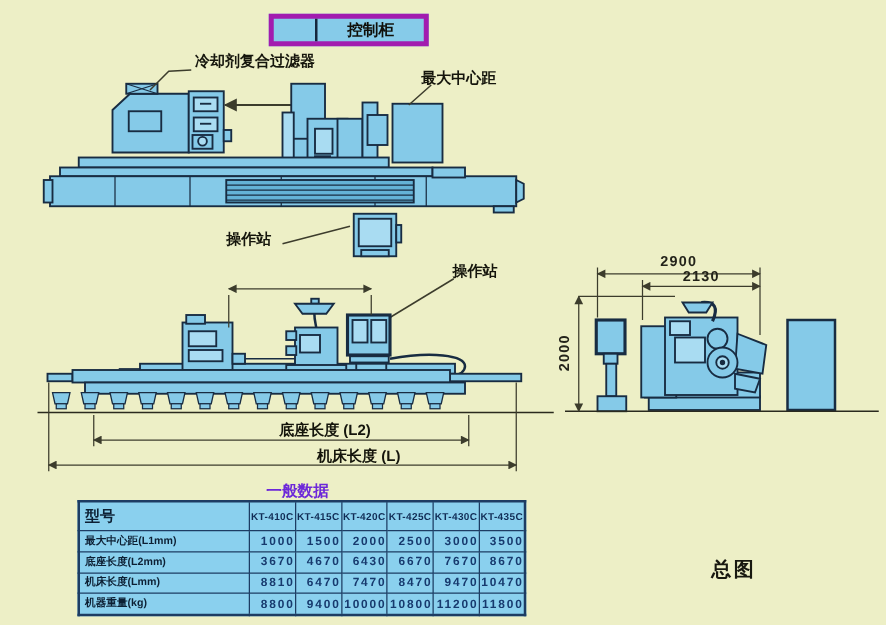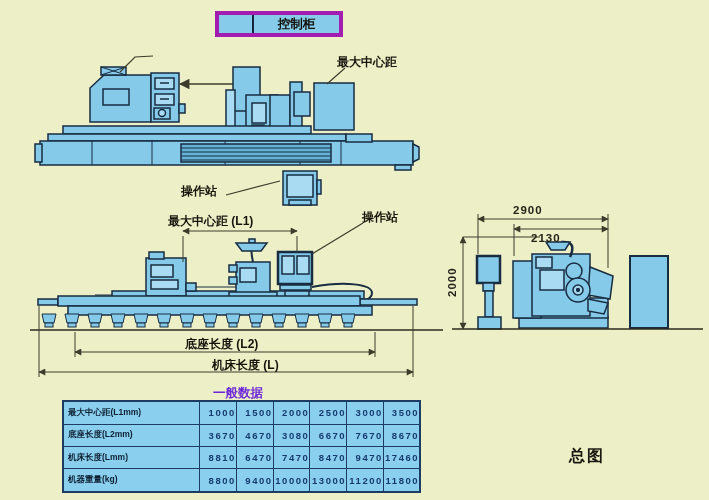--- a/index.html
+++ b/index.html
@@ -1,21 +1,21 @@
 <!DOCTYPE html>
 <html><head>
 <meta charset="utf-8">
 <style>
   html,body{margin:0;padding:0;}
   #stage{position:relative;width:709px;height:500px;background:#edefc6;overflow:hidden;
          font-family:"Liberation Sans","DejaVu Sans",sans-serif;}
   svg{position:absolute;left:0;top:0;}
   .lbl{position:absolute;font-size:12px;font-weight:bold;color:#15150c;white-space:nowrap;}
   .dim{position:absolute;font-size:11.5px;font-weight:bold;color:#23231a;white-space:nowrap;letter-spacing:1px;}
-  .ctr{text-align:left;}
+  .ctr{text-align:center;}
   .cabinet{position:absolute;left:215px;top:11px;width:128px;height:26px;background:#86cbe9;
            border:4px solid #a21caf;box-sizing:border-box;display:flex;}
   .cabinet .cell-a{width:33px;border-right:2px solid #15263c;}
   .cabinet .cell-b{flex:1;display:flex;align-items:center;justify-content:center;
                    font-size:12.5px;font-weight:bold;color:#10100a;}
   .data-title{position:absolute;left:199px;top:385px;width:78px;text-align:center;
               font-size:12.5px;font-weight:bold;color:#6d28d9;border-bottom:2px solid #ec4899;padding-bottom:1px;}
   .gen-title{position:absolute;left:569px;top:446px;font-size:16px;font-weight:bold;color:#181810;letter-spacing:2px;}
   table.spec{position:absolute;left:62px;top:400px;width:359px;height:93px;border-collapse:collapse;
              table-layout:fixed;background:#8ad0ee;border:2px solid #1d3c63;}
@@ -238,68 +238,77 @@
       <line x1="463" y1="237" x2="463" y2="329" marker-start="url(#arr)" marker-end="url(#arr)"></line>
     </g>
   </g>
 </svg>
 
 <div class="cabinet">
   <div class="cell-a"></div>
   <div class="cell-b">控制柜</div>
 </div>
 
+<div class="lbl" style="left:156px;top:41px;">冷却剂复合过滤器</div>
 <div class="lbl" style="left:337px;top:54px;">最大中心距</div>
 <div class="lbl" style="left:181px;top:183px;">操作站</div>
 <div class="lbl" style="left:362px;top:209px;">操作站</div>
 
-<div class="lbl ctr" style="left:168px;top:213px;width:145px;">最大中心距 (L1)</div>
 <div class="lbl ctr" style="left:185px;top:336px;width:150px;">底座长度 (L2)</div>
 <div class="lbl ctr" style="left:212px;top:357px;width:150px;">机床长度 (L)</div>
 <div class="dim ctr" style="left:513px;top:204px;width:60px;">2900</div>
-<div class="dim ctr" style="left:531px;top:232px;width:60px;">2130</div>
+<div class="dim ctr" style="left:531px;top:216px;width:60px;">2130</div>
 <div class="dim rot" style="left:446px;top:297px;">2000</div>
 
 <div class="data-title">一般数据</div>
 
 <table class="spec">
   <tbody>
+        <tr>
+    <th class="model-hd lcol">型号</th>
+    <th class="mcell">KT-410C</th>
+    <th class="mcell">KT-415C</th>
+    <th class="mcell">KT-420C</th>
+    <th class="mcell">KT-425C</th>
+    <th class="mcell">KT-430C</th>
+    <th class="mcell">KT-435C</th>
+  </tr>
   <tr>
     <th class="rlabel lcol">最大中心距(L1mm)</th>
     <td class="ncell">1000</td>
     <td class="ncell">1500</td>
     <td class="ncell">2000</td>
     <td class="ncell">2500</td>
     <td class="ncell">3000</td>
     <td class="ncell">3500</td>
   </tr>
   <tr>
     <th class="rlabel lcol">底座长度(L2mm)</th>
     <td class="ncell">3670</td>
     <td class="ncell">4670</td>
-    <td class="ncell">3080</td>
+    <td class="ncell">6430</td>
     <td class="ncell">6670</td>
     <td class="ncell">7670</td>
     <td class="ncell">8670</td>
   </tr>
   <tr>
     <th class="rlabel lcol">机床长度(Lmm)</th>
     <td class="ncell">8810</td>
     <td class="ncell">6470</td>
     <td class="ncell">7470</td>
     <td class="ncell">8470</td>
     <td class="ncell">9470</td>
-    <td class="ncell">17460</td>
+    <td class="ncell">10470</td>
   </tr>
   <tr>
     <th class="rlabel lcol">机器重量(kg)</th>
     <td class="ncell">8800</td>
     <td class="ncell">9400</td>
     <td class="ncell">10000</td>
-    <td class="ncell">13000</td>
+    <td class="ncell">10800</td>
     <td class="ncell">11200</td>
     <td class="ncell">11800</td>
   </tr>
 </tbody>
     </table>
 
 <div class="gen-title">总图</div>
 
 </div>
 

